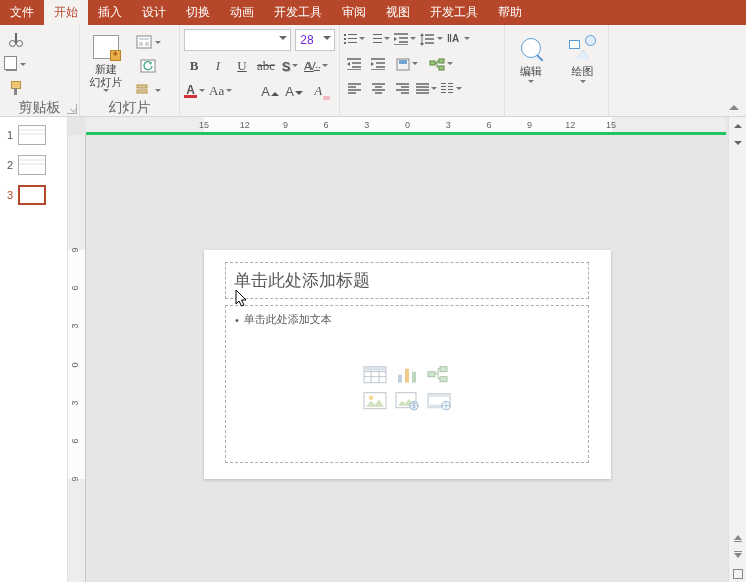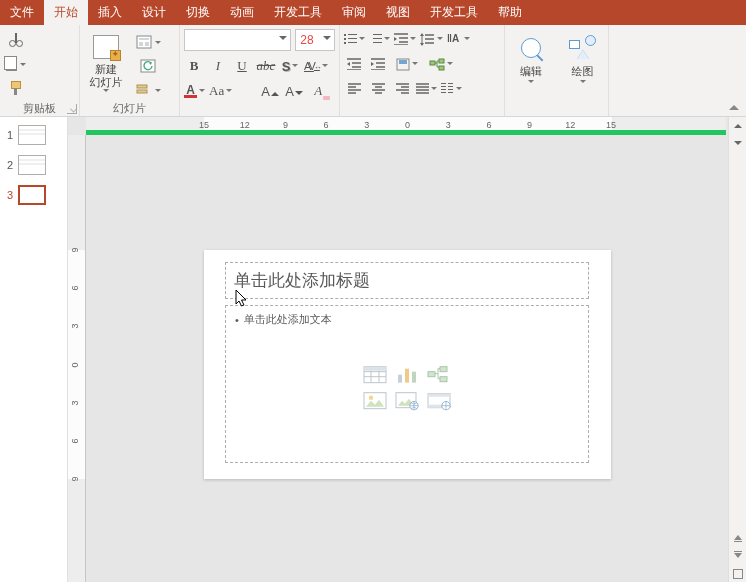--- a/index.html
+++ b/index.html
@@ -14,21 +14,21 @@
   .tell-me .icon { width: 10px; height: 10px; border: 1.4px solid #fff; border-radius: 50%; position: relative; }
   .tell-me .icon::after { content: ""; position: absolute; width: 1.4px; height: 5px; background: #fff; left: 3px; top: 2px; }
   .share { display: flex; align-items: center; gap: 5px; padding: 0 12px; }
   .share .icon { width: 12px; height: 12px; border: 1.4px solid #fff; border-radius: 50%; position: relative; display: inline-block; }
   .share .icon::after { content: ""; position: absolute; width: 6px; height: 6px; border: 1.4px solid #fff; border-top: none; border-right: none; border-radius: 0 0 0 6px; bottom: -3px; left: 3px; background: #b7472a; }
 
   
   .ribbon { height: 92px; background: #f3f2f1; border-bottom: 1px solid #d6d6d6; display: flex; position: relative; }
   .group { border-right: 1px solid #e1dfdd; display: flex; flex-direction: column; }
   .group-body { flex: 1; display: flex; align-items: flex-start; padding: 4px 4px 0 4px; }
-  .group-label { height: 17px; font-size: 11px; color: #666; display: flex; align-items: flex-end; justify-content: center; position: relative; }
+  .group-label { height: 17px; font-size: 14px; color: #666; display: flex; align-items: center; justify-content: center; position: relative; }
   .group-label .launcher { position: absolute; right: 2px; bottom: 2px; width: 10px; height: 10px; border: 1px solid #aaa; border-top: none; border-left: none; }
   .group-label .launcher::after { content: ""; position: absolute; right: 0; bottom: 0; width: 4px; height: 4px; border: 1px solid #aaa; border-top: none; border-left: none; transform: rotate(45deg) translate(-1px, -1px); }
 
   .bigbtn { display: flex; flex-direction: column; align-items: center; justify-content: flex-start; width: 40px; height: 66px; cursor: pointer; padding-top: 3px; font-size: 11px; color: #444; }
   .bigbtn .ic { width: 32px; height: 32px; display: flex; align-items: center; justify-content: center; }
   .bigbtn .lbl { text-align: center; line-height: 13px; margin-top: 1px; }
 
   
   .clipboard-ic { width: 22px; height: 28px; border: 1px solid #b5651d; border-radius: 2px; background: #fff8e7; position: relative; }
   .clipboard-ic::before { content: ""; position: absolute; top: -3px; left: 5px; width: 10px; height: 5px; background: #b5651d; border-radius: 2px 2px 0 0; }
@@ -51,28 +51,28 @@
   .brush-ic::after { content: ""; position: absolute; width: 3px; height: 7px; background: #888; bottom: 0; left: 5px; }
 
   
   .newslide-ic { width: 26px; height: 24px; border: 1px solid #999; background: #fff; position: relative; }
   .newslide-ic::after { content: ""; position: absolute; right: -3px; bottom: -3px; width: 9px; height: 9px; background: #e8b04b; border: 1px solid #b58527; }
   .newslide-ic .plus { position: absolute; right: -1px; bottom: -1px; color: #b35f1b; font-size: 9px; z-index: 1; }
 
   
   .font-controls { display: flex; flex-direction: column; gap: 5px; }
   .font-row { display: flex; align-items: center; gap: 4px; }
-  .combo { height: 22px; border: 1px solid #c8c6c4; background: #fff; display: flex; align-items: center; padding: 0 16px 0 5px; position: relative; color: #ef4444; font-size: 12px; text-align: center; }
+  .combo { height: 22px; border: 1px solid #c8c6c4; background: #fff; display: flex; align-items: center; padding: 0 16px 0 5px; position: relative; color: #6d28d9; font-size: 12px; text-align: center; }
   .combo .dd { position: absolute; right: 3px; top: 50%; transform: translateY(-50%); border: 4px solid transparent; border-top-color: #666; }
   .font-name { width: 107px; } .font-size { width: 40px; justify-content: center; padding: 0 16px 0 0; }
 
   .iconbtn { min-width: 20px; height: 20px; display: flex; align-items: center; justify-content: center; cursor: pointer; color: #555; font-size: 13px; position: relative; }
   .iconbtn.dd::after { content: ""; display: inline-block; margin-left: 2px; border: 3px solid transparent; border-top-color: #777; transform: translateY(1px); }
 
-  .strike { text-decoration: line-through; font-style: italic; }
+  .strike { text-decoration: line-through; }
   .underline { text-decoration: underline; }
 
   .font-color-ic { display: flex; flex-direction: column; align-items: center; }
   .font-color-ic .ltr { font-weight: bold; font-size: 12px; line-height: 10px; }
   .font-color-ic .bar { width: 13px; height: 3px; background: #d13438; }
 
   .grow-ic, .shrink-ic { font-family: "Times New Roman", serif; display: flex; align-items: baseline; }
   .grow-ic .big, .shrink-ic .big { font-size: 13px; }
   .grow-ic .tri { border: 4px solid transparent; border-bottom-color: #555; margin-left: 1px; }
   .shrink-ic .tri { border: 4px solid transparent; border-top-color: #555; margin-left: 1px; transform: translateY(3px); }
@@ -109,21 +109,21 @@
   .workspace { position: absolute; top: 117px; left: 0; right: 0; bottom: 0; display: flex; }
   .thumb-panel { width: 68px; background: #fff; border-right: 1px solid #e1dfdd; padding: 5px 3px; }
   .thumb-row { display: flex; align-items: center; gap: 5px; height: 25px; margin-bottom: 5px; cursor: pointer; }
   .thumb-num { width: 10px; text-align: right; font-size: 11px; color: #555; }
   .thumb-row.sel .thumb-num { color: #b7472a; }
   .thumb { width: 28px; height: 20px; border: 1px solid #b0adab; background: #fff; }
   .thumb.content { background: linear-gradient(#fff 3px, #f0f0f0 3px 5px, #fff 5px 7px, #f0f0f0 7px 9px, #fff 9px); }
   .thumb-row.sel .thumb { border: 2px solid #b7472a; }
 
   .canvas-area { flex: 1; background: #e6e6e6; position: relative; overflow: hidden; }
-  .hruler { position: absolute; top: 0; left: 18px; right: 20px; height: 18px; background: #fcfcfc; border-bottom: 5px solid #22c55e; font-size: 9px; color: #666; }
+  .hruler { position: absolute; top: 0; left: 18px; right: 20px; height: 18px; background: #fcfcfc; border-bottom: 3px solid #22c55e; font-size: 9px; color: #666; }
   .hruler .tick { position: absolute; top: 3px; transform: translateX(-50%); }
   .vruler { position: absolute; top: 18px; left: 0; bottom: 0; width: 18px; background: #fcfcfc; border-right: 1px solid #c8c6c4; font-size: 9px; color: #666; }
   .vruler .tick { position: absolute; left: 4px; transform: translateY(-50%) rotate(-90deg); transform-origin: center; }
   .hruler .dark { position: absolute; top: 0; bottom: 0; background: #ededed; }
   .vruler .dark { position: absolute; left: 0; right: 0; background: #ededed; }
   .vpage-scroll { position: absolute; right: 0; top: 0; bottom: 0; width: 18px; background: #f3f2f1; border-left: 1px solid #e1dfdd; }
   .vpage-scroll .btn { position: absolute; left: 0; right: 0; height: 17px; display: flex; align-items: center; justify-content: center; cursor: pointer; }
   .vpage-scroll .btn::before { content: ""; border: 4px solid transparent; }
   .vpage-scroll .up { top: 0; } .vpage-scroll .up::before { border-bottom-color: #666; transform: translateY(-2px); }
   .vpage-scroll .dn { top: 17px; } .vpage-scroll .dn::before { border-top-color: #666; transform: translateY(2px); }

